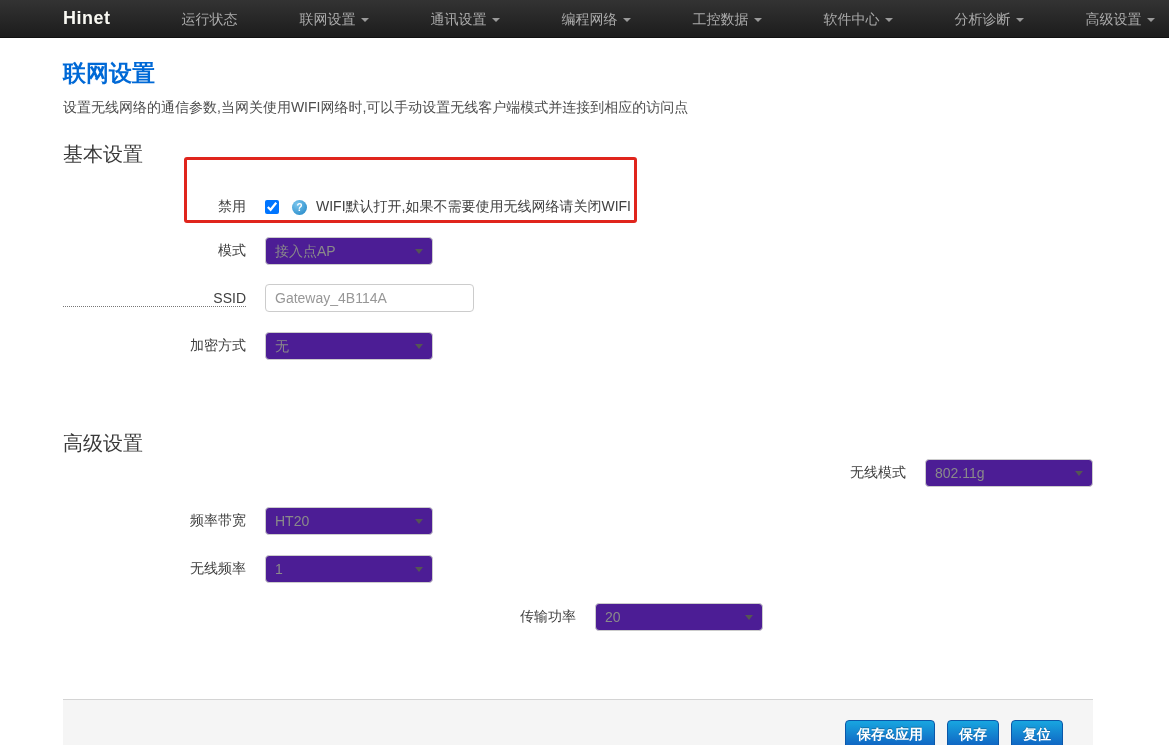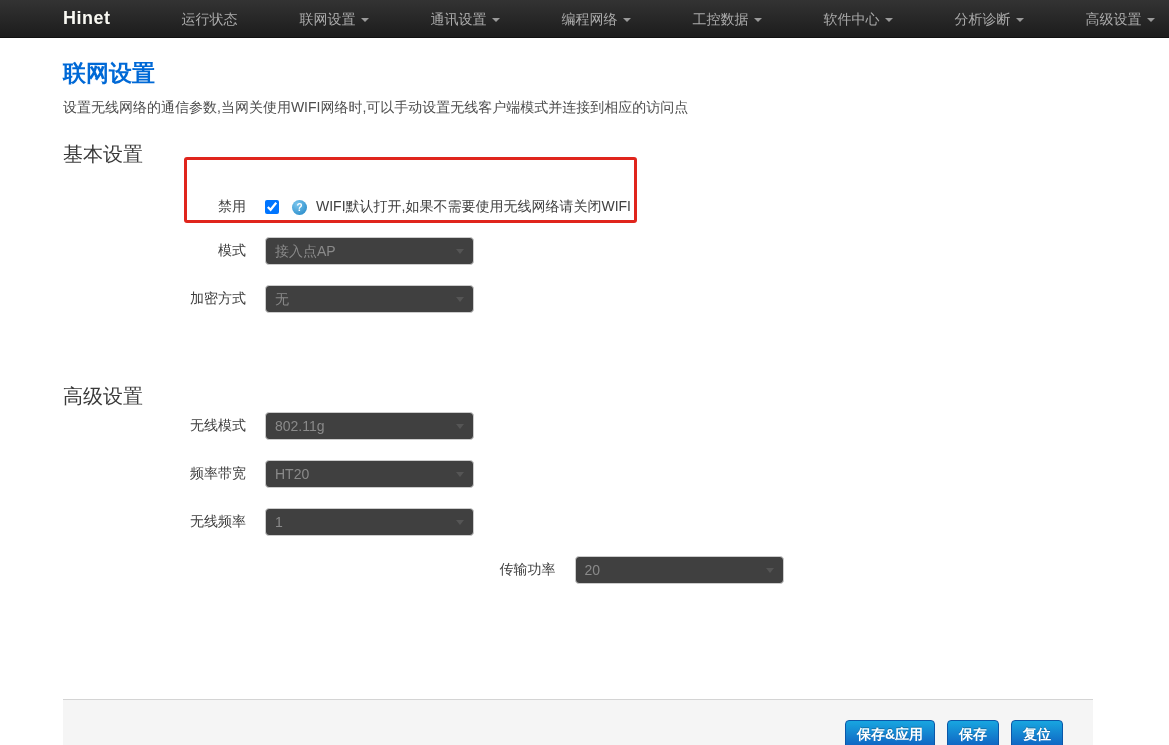--- a/index.html
+++ b/index.html
@@ -79,43 +79,43 @@
   
   .form-row {
     display: flex;
     align-items: center;
     height: 28px;
   }
   .row-disable { margin-top: 26px; height: 30px; }
   .row-mode    { margin-top: 15px; }
   .row-ssid    { margin-top: 19px; }
   .row-enc     { margin-top: 20px; }
-  .row-wmode   { margin-top: 4px; }
+  .row-wmode   { margin-top: 4px; justify-content: flex-end; }
   .row-band    { margin-top: 20px; }
   .row-chan    { margin-top: 20px; }
   .row-power   { margin-top: 20px; justify-content: center; }
 
   .field-label {
     width: 183px;
     text-align: right;
     font-size: 14px;
     color: #404040;
     margin-right: 19px;
     flex: none;
   }
   .label-dotted {
     border-bottom: 1px dotted #777;
     cursor: help;
   }
 
   .select-box {
     position: relative;
-    width: 209px;
+    width: 168px;
     height: 28px;
-    background: #404040;
+    background: #4c1d95;
     border: 1px solid #ccc;
     border-radius: 4px;
     font-size: 14px;
     color: #8a8a8a;
     line-height: 26px;
     padding: 0 22px 0 9px;
     cursor: pointer;
     overflow: hidden;
     white-space: nowrap;
   }
@@ -239,20 +239,24 @@
   </div>
 
   <div class="form-row row-mode">
     <span class="field-label">模式</span>
     <div class="select-box">
       <span>接入点AP</span>
       <span class="select-arrow"></span>
     </div>
   </div>
 
+  <div class="form-row row-ssid">
+    <span class="field-label label-dotted">SSID</span>
+    <input type="text" class="text-input" value="Gateway_4B114A" style="">
+  </div>
 
   <div class="form-row row-enc">
     <span class="field-label">加密方式</span>
     <div class="select-box">
       <span>无</span>
       <span class="select-arrow"></span>
     </div>
   </div>
 
   <h2 class="section-heading" id="advanced-heading">高级设置</h2>

